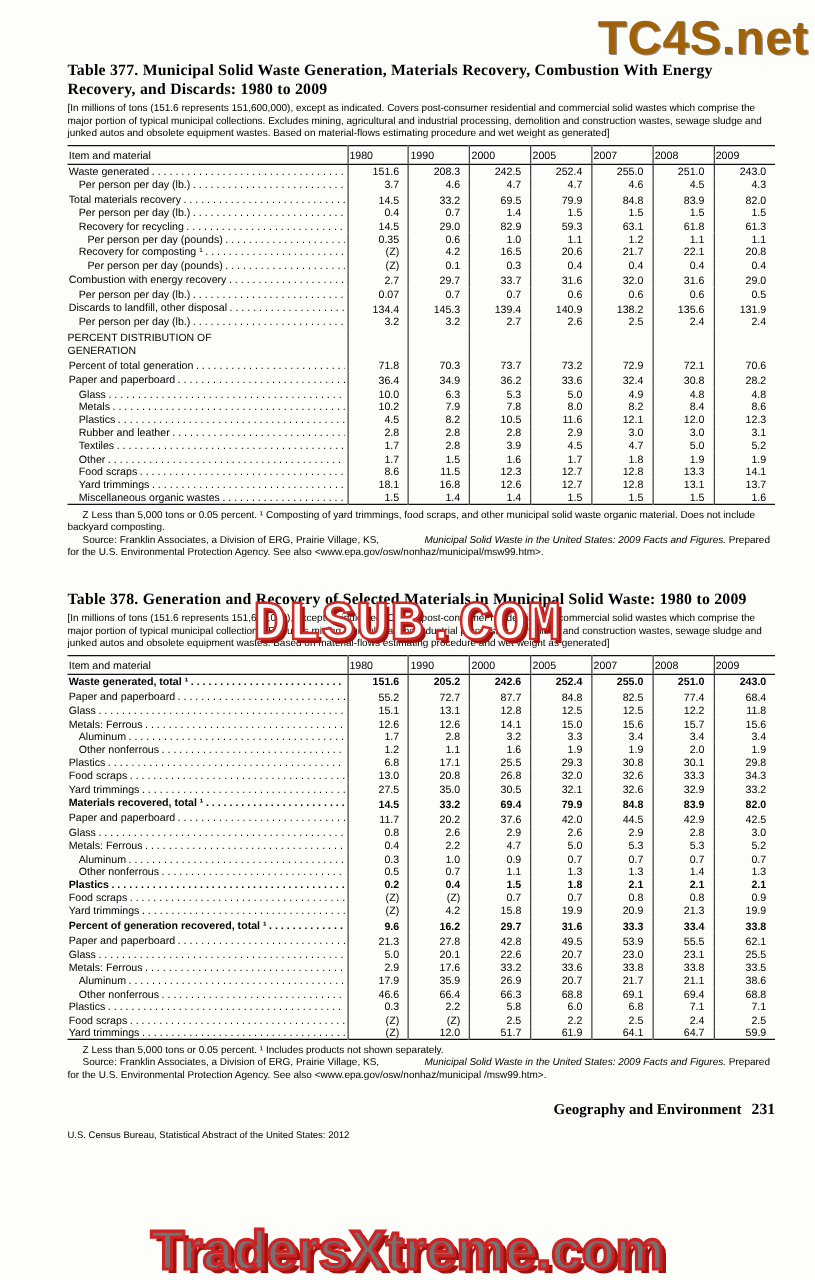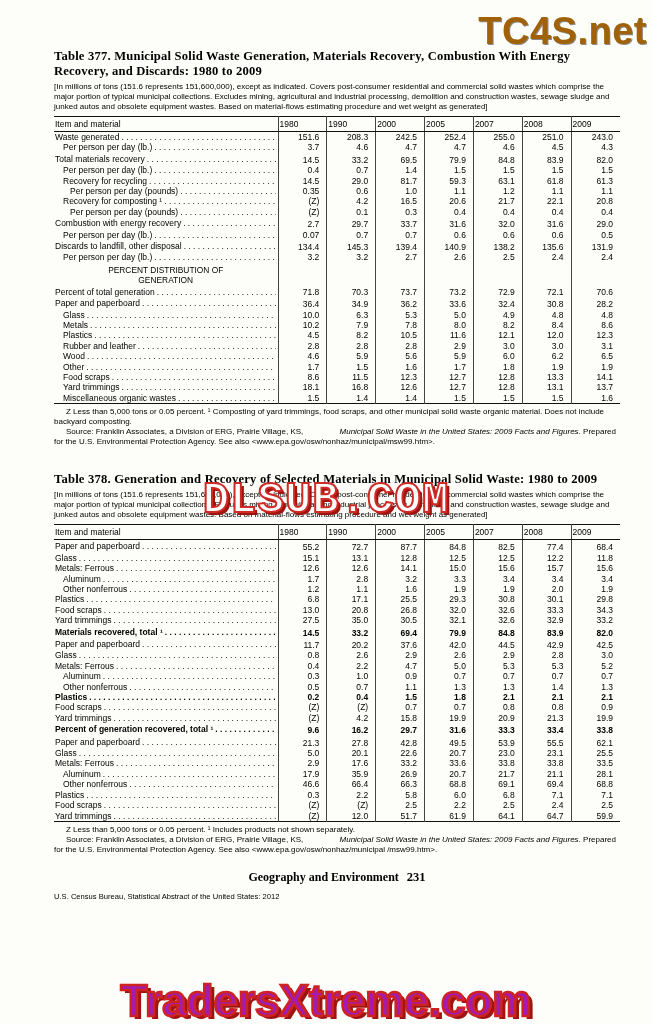--- a/index.html
+++ b/index.html
@@ -29,41 +29,41 @@
   }
   table.data-table th {
     font-weight: normal; font-size: 8.5px; padding: 2px 1px;
     border-bottom: 1px solid #111; border-left: 1px solid #444; text-align: left;
   }
   table.data-table th:first-child { border-left: none; width: 224px; }
   table.data-table td {
     border-left: 1px solid #444; padding: 0 7px 0 1px; text-align: right;
     line-height: 10.4px; white-space: nowrap; overflow: hidden;
   }
-  table.data-table td:first-child { border-left: none; text-align: center; padding: 0 2px 0 1px; }
+  table.data-table td:first-child { border-left: none; text-align: left; padding: 0 2px 0 1px; }
   tr.gap td { padding-top: 2px; }
   tr.bold td { font-weight: bold; }
 
   .lbl { display: flex; align-items: baseline; min-width: 0; }
   .lbl .txt { white-space: nowrap; }
   .lbl .dots { flex: 1; min-width: 6px; overflow: hidden; white-space: nowrap; }
   .lbl .dots::before {
     content: ". . . . . . . . . . . . . . . . . . . . . . . . . . . . . . . . . . . . . . . . . . . . . . . . . . . .";
     padding-left: 2px;
   }
   .ind1 { padding-left: 8px; }
   .ind2 { padding-left: 15px; }
 
   .section-cell { text-align: center; font-size: 8.4px; line-height: 9.8px; padding: 2px 0 1px 0 !important; }
 
   .fn { font-family: "Liberation Sans", sans-serif; font-size: 8px; line-height: 9.8px; margin-top: 3px; }
   .fn p { margin: 0; text-indent: 12px; }
   .fn .it { font-style: italic; padding-left: 34px; }
 
-  .footer-right { margin-top: 13px; text-align: center; }
+  .footer-right { margin-top: 13px; text-align: right; }
   .footer-section { font-weight: bold; font-size: 12px; font-family: "Liberation Serif", serif; }
   .footer-page { font-weight: bold; font-size: 12.5px; margin-left: 8px; font-family: "Liberation Serif", serif; }
   .footer-source { font-family: "Liberation Sans", sans-serif; font-size: 7.6px; margin-top: 7px; }
 
   .wm-top {
     position: absolute; top: 12px; right: 5px; z-index: 6;
     font-family: "Liberation Sans", sans-serif; font-weight: bold;
     font-size: 38px; line-height: 38px; color: #a16207;
     letter-spacing: 0.5px; text-shadow: 1px 1px 0 #8a8a8a;
   }
@@ -71,21 +71,21 @@
     position: absolute; top: 479px; left: 50%; transform: translateX(-50%); z-index: 6;
     font-family: Liberation Mono, monospace; font-weight: bold;
     font-size: 44px; line-height: 42px; letter-spacing: 1px;
     color: #fff; -webkit-text-stroke: 2px #cf2b27;
     text-shadow: 3px 3px 0 #a01410; white-space: nowrap;
   }
   .wm-bottom {
     position: absolute; bottom: 0px; left: 50%; transform: translateX(-50%); z-index: 6;
     font-family: "Liberation Sans", sans-serif; font-weight: bold;
     font-size: 44px; line-height: 46px;
-    color: #a21caf; -webkit-text-stroke: 2.5px #cf2222;
+    color: #737373; -webkit-text-stroke: 2.5px #cf2222;
     text-shadow: 4px 3px 0 #9e1410; white-space: nowrap;
   }
 </style>
 </head>
 <body>
 
 <div class="page">
 
   <div class="tbl-title">Table 377. Municipal Solid Waste Generation, Materials Recovery, Combustion With Energy Recovery, and Discards: 1980 to 2009</div>
   <div class="tbl-note">[In millions of tons (151.6 represents 151,600,000), except as indicated. Covers post-consumer residential and commercial solid wastes which comprise the major portion of typical municipal collections. Excludes mining, agricultural and industrial processing, demolition and construction wastes, sewage sludge and junked autos and obsolete equipment wastes. Based on material-flows estimating procedure and wet weight as generated]</div>
@@ -165,21 +165,21 @@
         </tr>
         <tr>
           <td>
             <div class="lbl ind1">
               <span class="txt">Recovery for recycling</span>
               <span class="dots"></span>
             </div>
           </td>
           <td>14.5</td>
           <td>29.0</td>
-          <td>81.7</td>
+          <td>82.9</td>
           <td>59.3</td>
           <td>63.1</td>
           <td>61.8</td>
           <td>61.3</td>
         </tr>
         <tr>
           <td>
             <div class="lbl ind2">
               <span class="txt">Per person per day (pounds)</span>
               <span class="dots"></span>
@@ -382,31 +382,31 @@
           <td>2.8</td>
           <td>2.8</td>
           <td>2.9</td>
           <td>3.0</td>
           <td>3.0</td>
           <td>3.1</td>
         </tr>
         <tr>
           <td>
             <div class="lbl ind1">
-              <span class="txt">Wood</span>
-              <span class="dots"></span>
-            </div>
-          </td>
-          <td>4.6</td>
-          <td>5.9</td>
-          <td>5.6</td>
-          <td>5.9</td>
-          <td>6.0</td>
-          <td>6.2</td>
-          <td>6.5</td>
+              <span class="txt">Textiles</span>
+              <span class="dots"></span>
+            </div>
+          </td>
+          <td>1.7</td>
+          <td>2.8</td>
+          <td>3.9</td>
+          <td>4.5</td>
+          <td>4.7</td>
+          <td>5.0</td>
+          <td>5.2</td>
         </tr>
         <tr>
           <td>
             <div class="lbl ind1">
               <span class="txt">Other</span>
               <span class="dots"></span>
             </div>
           </td>
           <td>1.7</td>
           <td>1.5</td>
@@ -477,20 +477,35 @@
           <th>1980</th>
           <th>1990</th>
           <th>2000</th>
           <th>2005</th>
           <th>2007</th>
           <th>2008</th>
           <th>2009</th>
         </tr>
       </thead>
       <tbody>
+        <tr class="bold">
+          <td>
+            <div class="lbl ind0">
+              <span class="txt">Waste generated, total ¹</span>
+              <span class="dots"></span>
+            </div>
+          </td>
+          <td>151.6</td>
+          <td>205.2</td>
+          <td>242.6</td>
+          <td>252.4</td>
+          <td>255.0</td>
+          <td>251.0</td>
+          <td>243.0</td>
+        </tr>
         <tr class="gap">
           <td>
             <div class="lbl ind0">
               <span class="txt">Paper and paperboard</span>
               <span class="dots"></span>
             </div>
           </td>
           <td>55.2</td>
           <td>72.7</td>
           <td>87.7</td>
@@ -805,21 +820,21 @@
               <span class="txt">Aluminum</span>
               <span class="dots"></span>
             </div>
           </td>
           <td>17.9</td>
           <td>35.9</td>
           <td>26.9</td>
           <td>20.7</td>
           <td>21.7</td>
           <td>21.1</td>
-          <td>28.1</td>
+          <td>38.6</td>
         </tr>
         <tr>
           <td>
             <div class="lbl ind1">
               <span class="txt">Other nonferrous</span>
               <span class="dots"></span>
             </div>
           </td>
           <td>46.6</td>
           <td>66.4</td>

